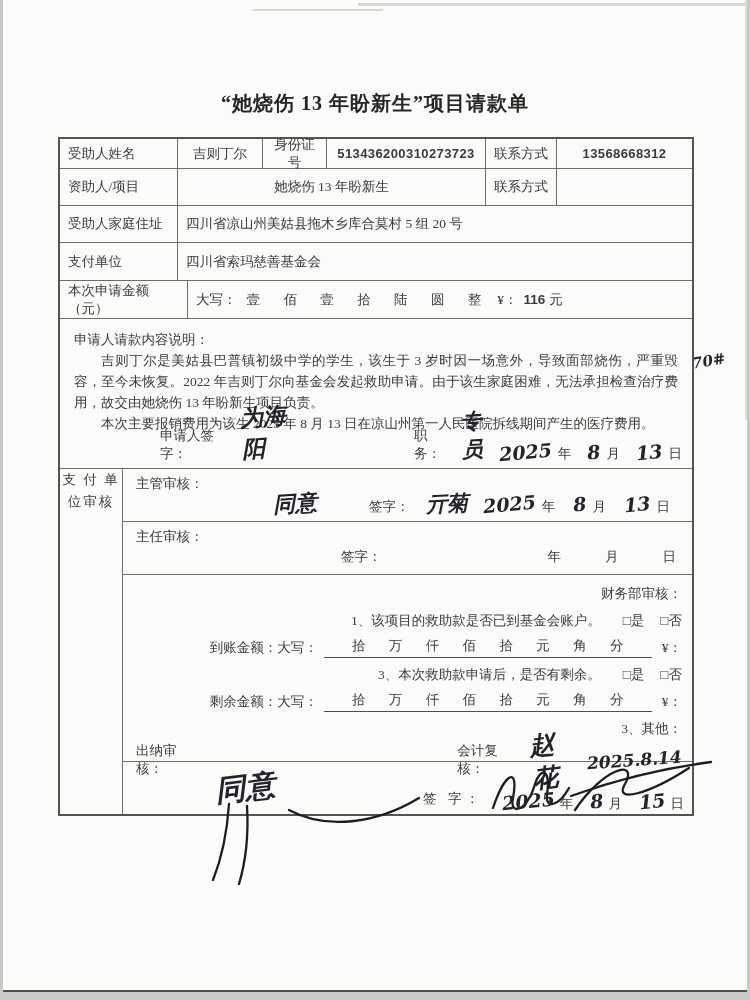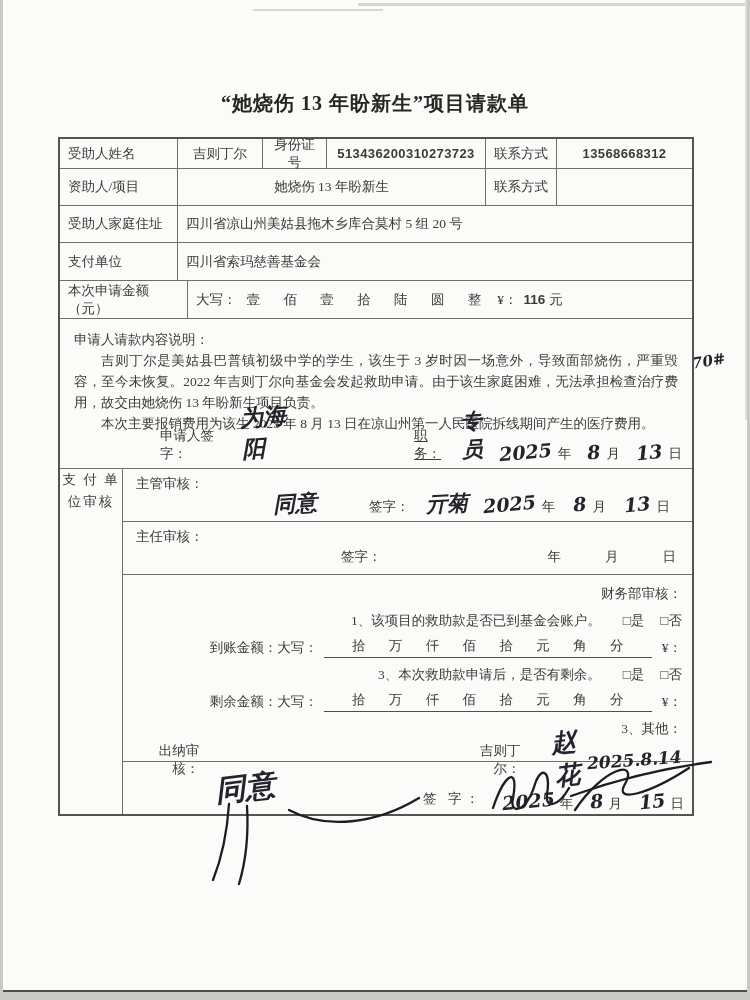--- a/index.html
+++ b/index.html
@@ -52,21 +52,21 @@
   .cur{margin-left:6px;}
   .amt-num{font-family:"Liberation Sans","DejaVu Sans",sans-serif;font-weight:700;margin:0 4px 0 6px;font-size:13.5px;}
 
   .desc{display:block;height:149px;padding:10px 14px 0 14px;position:relative;}
   .desc p{margin:0;line-height:21px;text-align:justify;}
   .ind{text-indent:2em;font-family:Liberation Serif, serif;}
   .sigline{
     position:absolute;left:0;right:10px;bottom:5px;height:30px;
     display:flex;align-items:flex-end;padding-left:100px;
   }
-  .sigline .tlabel{margin-left:110px;text-decoration:underline;}
+  .sigline .tlabel{margin-left:110px;}
   .dategroup{margin-left:auto;display:flex;align-items:flex-end;gap:6px;}
   .dategroup .u{margin-right:10px;}
   .dategroup .u:last-child{margin-right:0;}
 
   .review{display:flex;height:345px;}
   .side{
     width:62px;border-right:1px solid #6e6e6a;
     display:flex;flex-direction:column;align-items:center;
     line-height:22px;letter-spacing:2px;text-align:center;
   }
@@ -86,21 +86,21 @@
 
   .fline{height:27px;display:flex;align-items:center;justify-content:flex-end;}
   .fline.first{height:26px;}
   .indent2{padding-left:26px;}
   .cb{margin-left:22px;}
   .cb2{margin-left:16px;}
   .scale{
     display:inline-block;width:328px;border-bottom:1px solid #4e4e4c;
     text-align:center;word-spacing:20px;margin:0 10px 0 6px;padding-bottom:2px;
   }
-  .cashier-line{display:flex;align-items:center;height:30px;margin-top:3px;text-align:right;}
+  .cashier-line{display:flex;align-items:center;height:30px;margin-top:3px;}
   .acct-label{margin-left:258px;}
 
   
   .hw{
     font-style:italic;font-weight:600;color:#23232b;
     display:inline-block;font-family:"DejaVu Serif",serif;
   }
   .hw-name{font-size:23px;transform:rotate(-4deg);margin-left:8px;}
   .hw-duty{font-size:21px;transform:rotate(-3deg);margin-left:10px;}
   .hw-date{font-size:19px;transform:rotate(-5deg);}
@@ -249,21 +249,21 @@
           <div class="fline indent2">
             <span>剩余金额：大写：</span>
             <span class="scale">拾 万 仟 佰 拾 元 角 分</span>
             <span>¥：</span>
           </div>
           <div class="fline">
             <span>3、其他：</span>
           </div>
           <div class="cashier-line">
             <span>出纳审核：</span>
-            <span class="acct-label">吉则丁尔：</span>
+            <span class="acct-label">会计复核：</span>
             <span class="hw hw-acct">赵花</span>
             <span class="hw hw-acct-date">2025.8.14</span>
           </div>
         </div>
 
         <div class="sub sub-leader">
           <span class="hw leader-agree">同意</span>
           <svg class="ink leader-swoosh" width="300" height="130">
             <path d="M118,48 C155,68 205,62 248,36"></path>
             <path d="M58,42 C56,72 50,98 42,118"></path>

